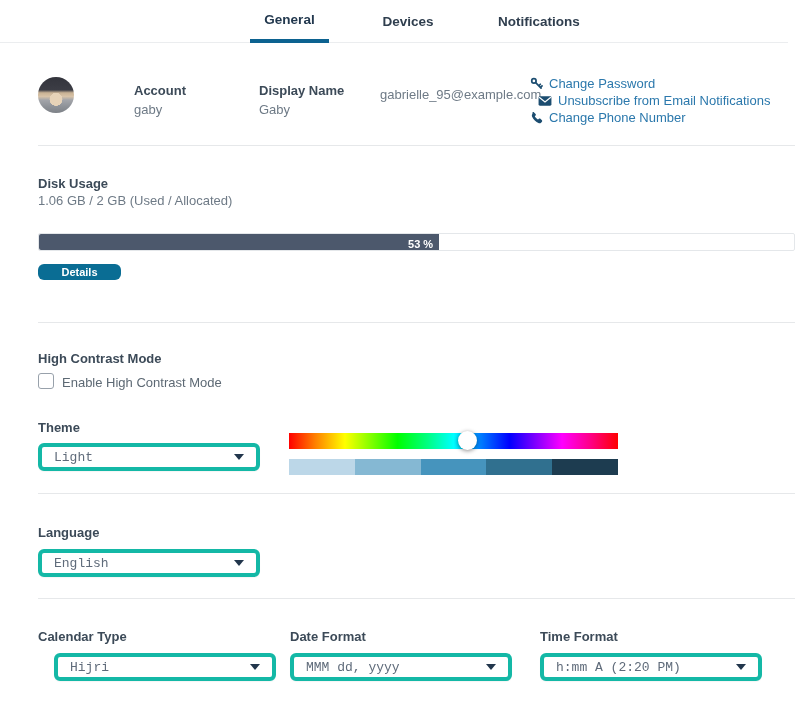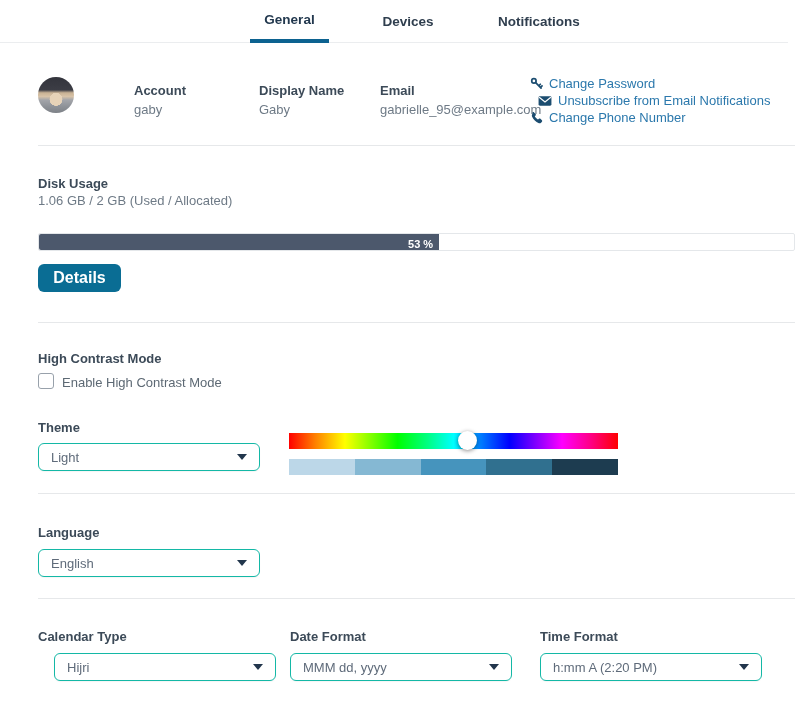--- a/index.html
+++ b/index.html
@@ -25,28 +25,28 @@
   .link-row { position:absolute; left:530px; height:17px; display:flex; align-items:center; gap:6px; cursor:pointer; }
   .link-row svg { flex:0 0 auto; }
   .link-text { font-size:13px; color:#2b78ac; white-space:nowrap; }
 
   
   .sec-title { position:absolute; font-size:13px; font-weight:600; color:#3c4a58; }
   .sec-sub { position:absolute; font-size:13px; color:#6e7a86; }
   .progress { position:absolute; left:38px; right:0; top:233px; height:18px; background:#fff; border:1px solid #e4e7ea; border-radius:2px; }
   .progress-fill { position:absolute; left:0; top:0; bottom:0; background:#4c586c; border-radius:2px 0 0 2px; text-align:right; }
   .progress-label { font-size:11px; font-weight:700; color:#fff; line-height:17px; padding-right:6px;text-align:center; }
-  .btn { position:absolute; left:38px; top:264px; width:83px; height:28px; background:#0a6d94; color:#fff; border:none; border-radius:6px; font-size:16px; font-weight:700; font-family:"Liberation Sans",sans-serif; cursor:pointer; }
+  .btn { position:absolute; left:38px; top:264px; width:83px; height:16px; background:#0a6d94; color:#fff; border:none; border-radius:6px; font-size:11px; font-weight:700; font-family:"Liberation Sans",sans-serif; cursor:pointer; }
 
   
   .checkbox { position:absolute; left:38px; top:373px; width:16px; height:16px; background:#fff; border:1px solid #98a1ab; border-radius:3px; cursor:pointer; }
   .check-label { position:absolute; left:62px; top:375px; font-size:13px; color:#5d6974; }
 
   
-  .dropdown { position:absolute; width:222px; height:28px; background:#fff; border:1px solid #14b8a6; border-radius:6px; box-shadow:0 1px 1px rgba(0,0,0,.04); display:flex; align-items:center; padding:0 12px; cursor:pointer; }
+  .dropdown { position:absolute; width:222px; height:28px; background:#fff; border:4px solid #14b8a6; border-radius:6px; box-shadow:0 1px 1px rgba(0,0,0,.04); display:flex; align-items:center; padding:0 12px; cursor:pointer;font-family:Liberation Mono, monospace; }
   .dropdown .val { flex:1; font-size:13px; color:#5f6b7a; white-space:nowrap; overflow:hidden; }
   .caret { width:0; height:0; border-left:5px solid transparent; border-right:5px solid transparent; border-top:6px solid #22364c; }
 
   
   .hue-slider { position:absolute; left:289px; top:433px; width:329px; height:16px;
     background:linear-gradient(to right,#f00 0%,#ff8000 8%,#ff0 17%,#80ff00 25%,#0f0 33%,#00ff80 42%,#0ff 50%,#0080ff 58%,#00f 67%,#8000ff 75%,#f0f 83%,#ff0080 92%,#f00 100%); cursor:pointer; }
   .hue-handle { position:absolute; top:-2px; width:19px; height:19px; margin-left:-9px; background:#fff; border-radius:50%; box-shadow:0 1px 4px rgba(0,0,0,.45); cursor:grab; }
   .swatches { position:absolute; left:289px; top:459px; width:329px; height:16px; display:flex; }
   .swatch { flex:1; }
 </style>
@@ -71,21 +71,20 @@
 
   <div class="acct-field" style="left:96px;">
     <div class="field-label">Account</div>
     <div class="field-value">gaby</div>
   </div>
   <div class="acct-field" style="left:221px;">
     <div class="field-label">Display Name</div>
     <div class="field-value">Gaby</div>
   </div>
   <div class="acct-field" style="left:342px;">
-    <div class="field-label">Email</div>
     <div class="field-value">gabrielle_95@example.com</div>
   </div>
 
   <div class="link-row" style="top:75px;">
     <svg width="13" height="13" viewBox="0 0 16 16">
       <circle cx="4.8" cy="4.8" r="2.7" fill="none" stroke="#1c4d70" stroke-width="2.1"></circle>
       <path d="M7 7 L13.6 13.6 M10.8 10.8 L12.7 8.9 M12.9 12.9 L14.8 11" fill="none" stroke="#1c4d70" stroke-width="2.1" stroke-linecap="round"></path>
     </svg>
     <span class="link-text">Change Password</span>
   </div>

